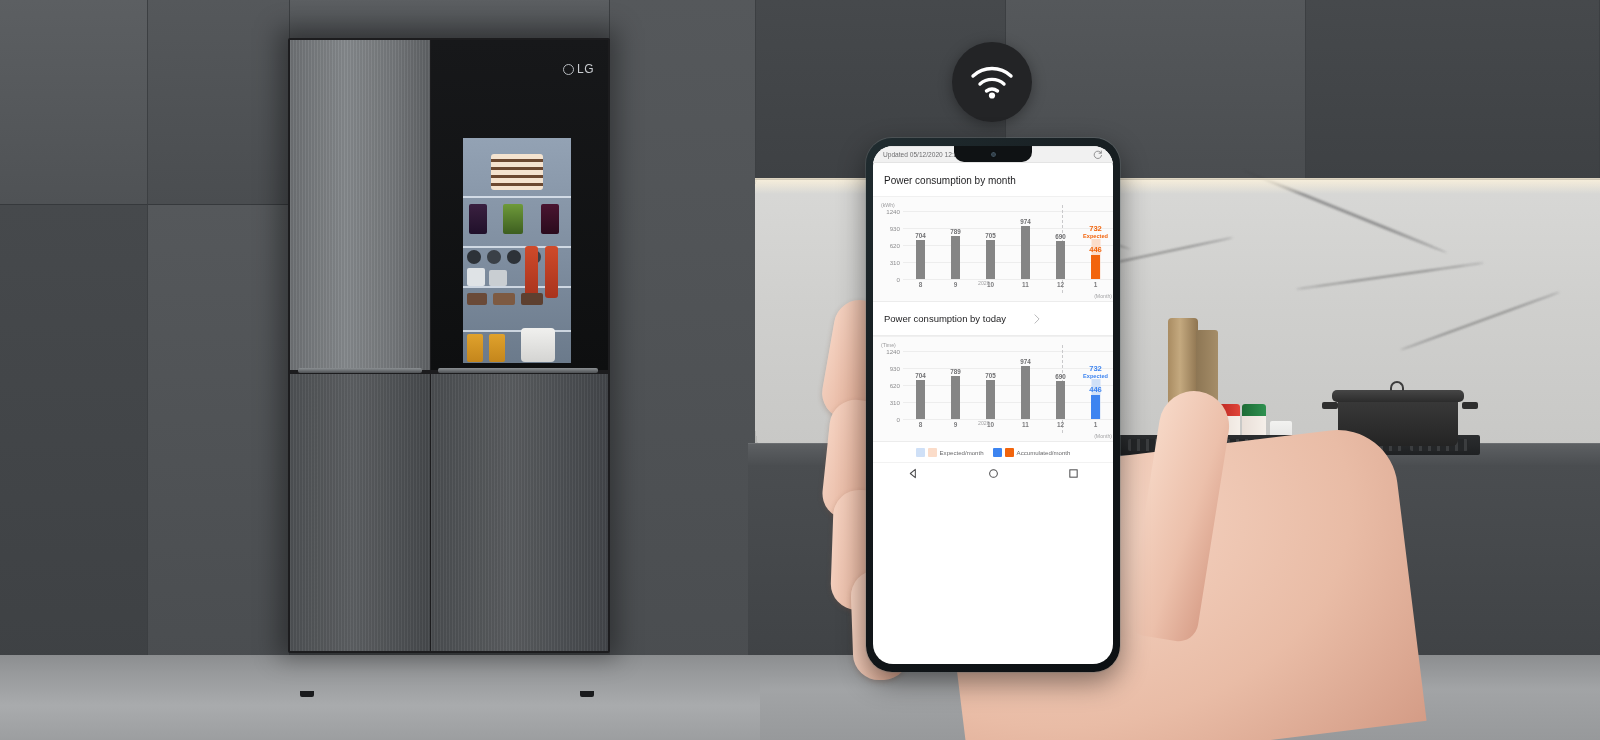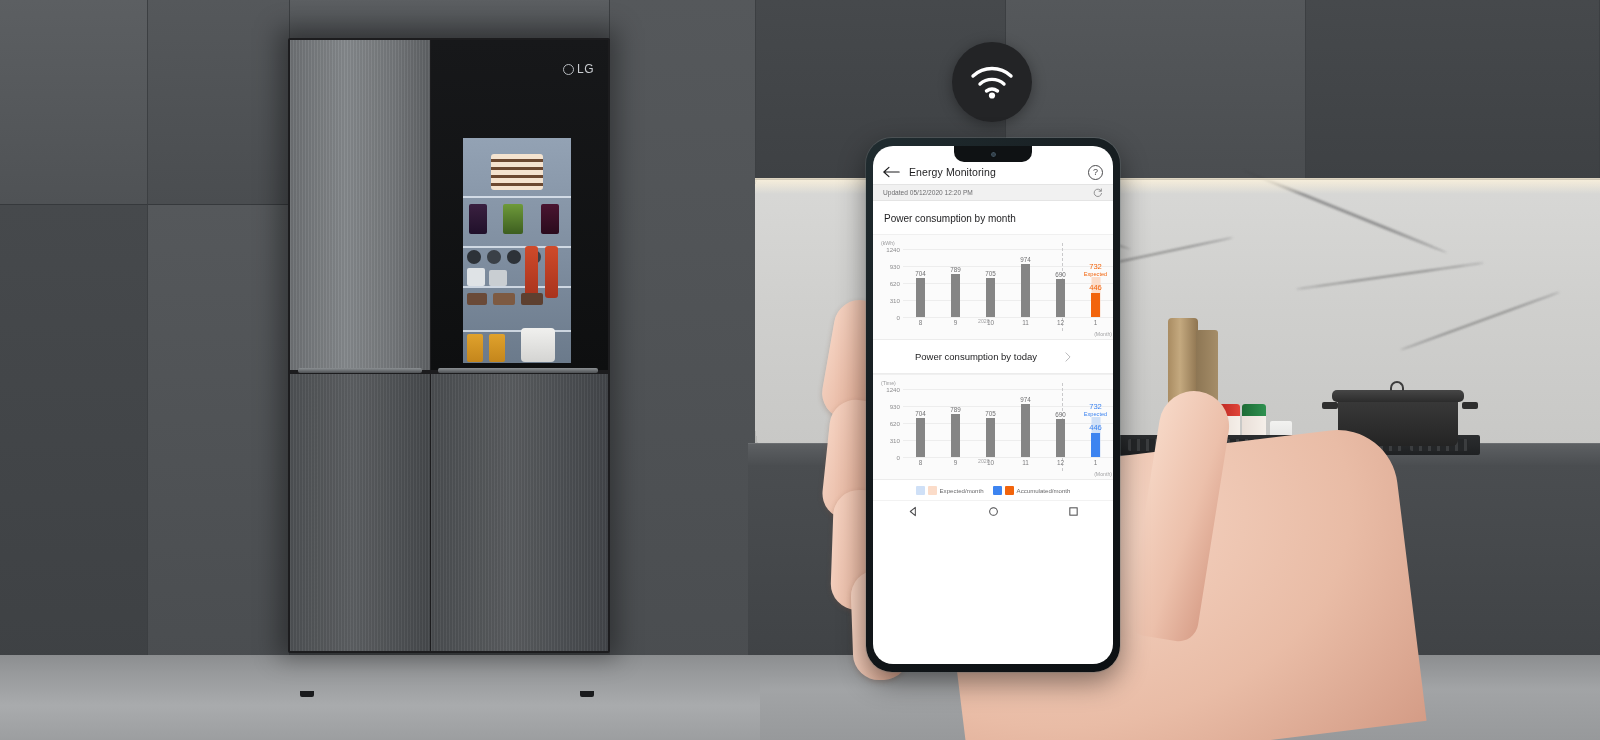--- a/index.html
+++ b/index.html
@@ -283,21 +283,21 @@
   }
   .gridline {
     position: absolute; left: 0; right: 0; height: 1px; background: #ededed;
   }
   .y-label {
     position: absolute; right: calc(100% + 3px); font-size: 6.2px; color: #8d8d8f;
     transform: translateY(-50%); white-space: nowrap;
   }
   .bars {
     position: absolute; left: 0; right: 0; top: 0; bottom: 0;
-    display: flex; align-items: flex-end;
+    display: flex; align-items: flex-end; font-weight: bold;
   }
   .bar-slot {
     position: relative; flex: 1 1 0; height: 100%;
     display: flex; align-items: flex-end; justify-content: center;
   }
   .bar {
     width: 9px; background: #858585; position: relative;
   }
   .bar-value {
     position: absolute; bottom: 100%; left: 50%; transform: translateX(-50%);
@@ -329,21 +329,21 @@
     position: absolute; bottom: 100%; left: 50%; transform: translateX(-50%);
     font-size: 5.6px; white-space: nowrap;
   }
   .lbl-accum {
     position: absolute; bottom: 100%; left: 50%; transform: translateX(-50%);
     font-size: 7.6px; white-space: nowrap; margin-bottom: 1px;
   }
 
   
   .list-row {
-    display: flex; align-items: center; justify-content: center;
+    display: flex; align-items: center; justify-content: flex-start;
     padding: 0 11px; height: 34px;
     border-bottom: 1px solid #ececec;
     flex: 0 0 auto;
     gap: 28px;
   }
   .list-row-label { font-size: 9.5px; color: #1d1d1f; }
   .chev { width: 6px; height: 10px; }
 
   
   .legend {
@@ -488,27 +488,20 @@
   <div class="finger" style="left:852px;top:570px;width:56px;height:110px;transform:rotate(-2deg);"></div>
   <div class="thumb"></div>
 
   <div class="phone">
     <div class="screen">
 
       <div class="notch">
         <span class="cam"></span>
       </div>
 
-      <div class="app-header">
-        <svg class="back-arrow" viewBox="0 0 20 14">
-          <path d="M1 7 H19 M1 7 L7 1.5 M1 7 L7 12.5" fill="none" stroke="#1d1d1f" stroke-width="1.4" stroke-linecap="round" stroke-linejoin="round"></path>
-        </svg>
-        <span class="app-title">Energy Monitoring</span>
-        <span class="help-icon">?</span>
-      </div>
 
       <div class="updated-bar">
         <span class="updated-text">Updated 05/12/2020  12:20 PM</span>
         <svg class="refresh-icon" viewBox="0 0 14 14">
           <path d="M11.4 4.2 A5.2 5.2 0 1 0 12 7.6" fill="none" stroke="#8a8a8c" stroke-width="1.3" stroke-linecap="round"></path>
           <path d="M11.6 1.3 L11.6 4.5 L8.5 4.5" fill="none" stroke="#8a8a8c" stroke-width="1.3" stroke-linecap="round" stroke-linejoin="round"></path>
         </svg>
       </div>
 
       <div class="section-title">Power consumption by month</div>

